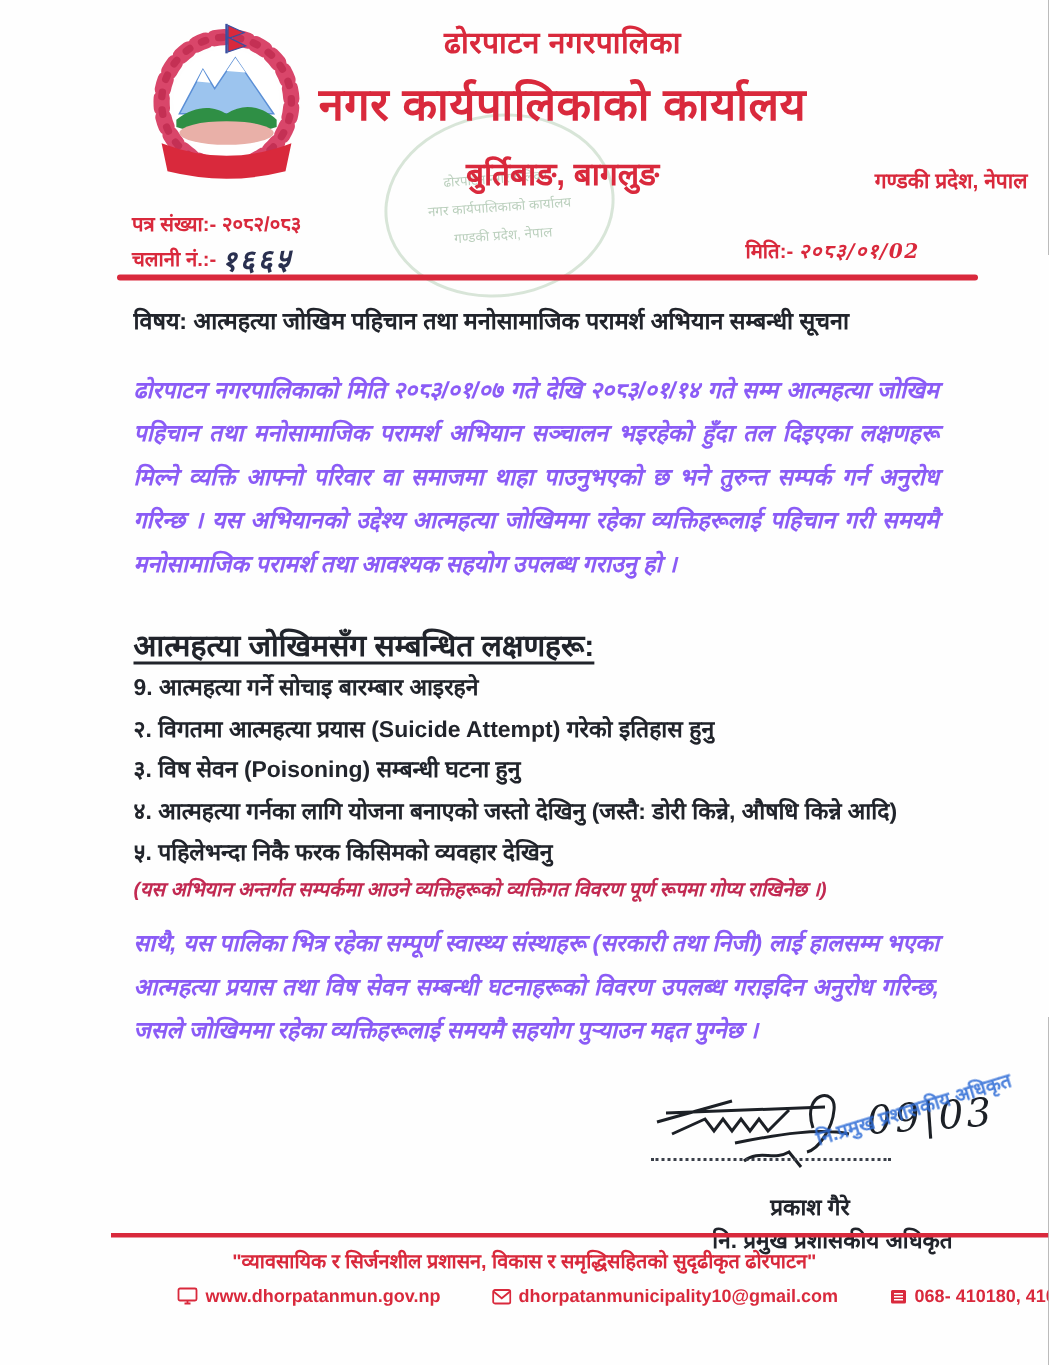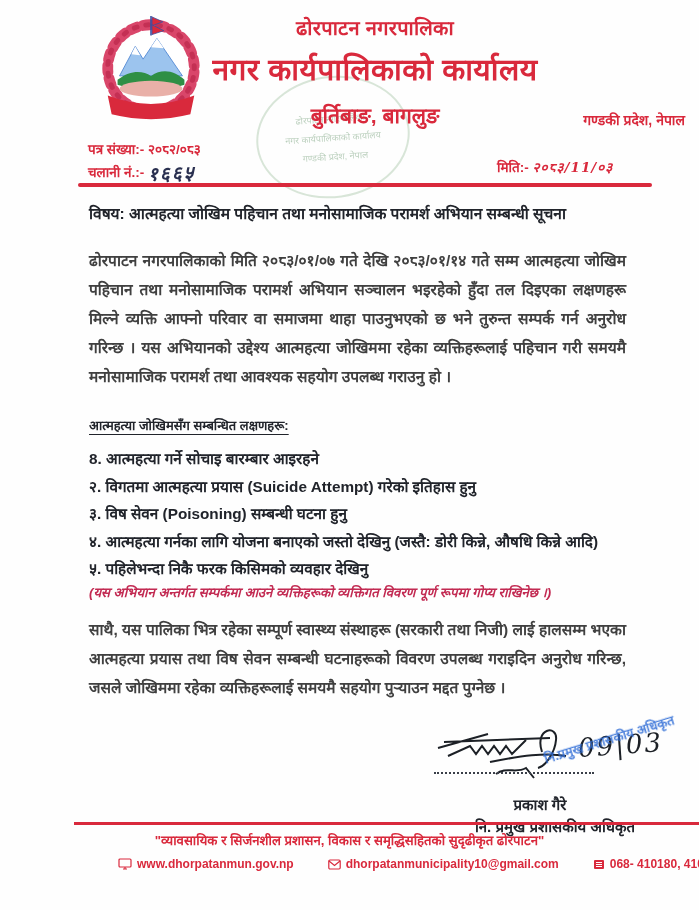--- a/index.html
+++ b/index.html
@@ -26,23 +26,23 @@
   
   .meta-left{position:absolute;left:88px;top:138px;font-size:13.5px;font-weight:bold;color:var(--crimson);line-height:23px;}
   .hand-ink{font-family:"DejaVu Serif","Liberation Serif",serif;font-style:italic;font-weight:bold;
     color:#2a3050;font-size:19px;letter-spacing:2px;display:inline-block;transform:rotate(-2deg);vertical-align:-3px;}
   .meta-date{position:absolute;left:497px;top:158px;font-size:13.5px;font-weight:bold;color:var(--crimson);}
   .meta-date .hand-date{font-family:"DejaVu Serif","Liberation Serif",serif;font-style:italic;letter-spacing:1px;}
   .rule-top{position:absolute;left:78px;top:183px;width:574px;height:4px;background:var(--crimson);border-radius:2px;}
   
   .content{position:absolute;left:89px;width:537px;}
   .subject{top:202px;font-size:15.5px;font-weight:bold;}
-  .para{font-size:15.5px;line-height:29px;text-align:justify;font-weight:600;color:#404040;}
+  .para{font-size:15.5px;line-height:29px;text-align:justify;font-weight:600;color:#8b5cf6;font-style:italic;}
   .para1{top:246px;}
-  .list-head{top:416px;font-size:13px;font-weight:bold;text-decoration:underline;text-underline-offset:4px;}
+  .list-head{top:416px;font-size:20px;font-weight:bold;text-decoration:underline;text-underline-offset:4px;}
   .symptoms{top:447px;font-size:15.3px;font-weight:600;line-height:23.5px;}
   .symptoms .li{padding-left:18px;text-indent:-18px;margin-bottom:4px;}
   .note{top:583px;font-size:13.2px;font-weight:bold;font-style:italic;color:var(--notered);}
   .para2{top:615px;}
   .contact-line{top:708px;font-size:15.5px;font-weight:bold;}
   .counselor-line{top:737px;font-size:15.5px;font-weight:bold;}
   
   .sig-block{position:absolute;left:430px;top:722px;width:250px;}
   .sig-art{position:relative;height:62px;}
   .sig-svg{position:absolute;left:0;top:0;}
@@ -102,31 +102,31 @@
       <span>पत्र संख्या:-</span>
       <span>२०८२/०८३</span>
     </div>
     <div>
       <span>चलानी नं.:-</span>
       <span class="hand-ink">१६६५</span>
     </div>
   </div>
   <div class="meta-date">
     <span>मिति:-</span>
-    <span class="hand-date">२०८३/11/०३</span>
+    <span class="hand-date">२०८३/०१/02</span>
   </div>
   <div class="rule-top"></div>
 
   <div class="content subject" style="position:absolute;">विषय: आत्महत्या जोखिम पहिचान तथा मनोसामाजिक परामर्श अभियान सम्बन्धी सूचना</div>
 
   <div class="content para para1" style="position:absolute;">ढोरपाटन नगरपालिकाको मिति २०८३/०१/०७ गते देखि २०८३/०१/१४ गते सम्म आत्महत्या जोखिम पहिचान तथा मनोसामाजिक परामर्श अभियान सञ्चालन भइरहेको हुँदा तल दिइएका लक्षणहरू मिल्ने व्यक्ति आफ्नो परिवार वा समाजमा थाहा पाउनुभएको छ भने तुरुन्त सम्पर्क गर्न अनुरोध गरिन्छ । यस अभियानको उद्देश्य आत्महत्या जोखिममा रहेका व्यक्तिहरूलाई पहिचान गरी समयमै मनोसामाजिक परामर्श तथा आवश्यक सहयोग उपलब्ध गराउनु हो ।</div>
 
   <div class="content list-head" style="position:absolute;">आत्महत्या जोखिमसँग सम्बन्धित लक्षणहरू:</div>
   <div class="content symptoms" style="position:absolute;">
-    <div class="li">8. आत्महत्या गर्ने सोचाइ बारम्बार आइरहने</div>
+    <div class="li">9. आत्महत्या गर्ने सोचाइ बारम्बार आइरहने</div>
     <div class="li">२. विगतमा आत्महत्या प्रयास (Suicide Attempt) गरेको इतिहास हुनु</div>
     <div class="li">३. विष सेवन (Poisoning) सम्बन्धी घटना हुनु</div>
     <div class="li">४. आत्महत्या गर्नका लागि योजना बनाएको जस्तो देखिनु (जस्तै: डोरी किन्ने, औषधि किन्ने आदि)</div>
     <div class="li">५. पहिलेभन्दा निकै फरक किसिमको व्यवहार देखिनु</div>
   </div>
 
   <div class="content para para2" style="position:absolute;">साथै, यस पालिका भित्र रहेका सम्पूर्ण स्वास्थ्य संस्थाहरू (सरकारी तथा निजी) लाई हालसम्म भएका आत्महत्या प्रयास तथा विष सेवन सम्बन्धी घटनाहरूको विवरण उपलब्ध गराइदिन अनुरोध गरिन्छ, जसले जोखिममा रहेका व्यक्तिहरूलाई समयमै सहयोग पुऱ्याउन मद्दत पुग्नेछ ।</div>
 
   <div class="content note" style="position:absolute;">(यस अभियान अन्तर्गत सम्पर्कमा आउने व्यक्तिहरूको व्यक्तिगत विवरण पूर्ण रूपमा गोप्य राखिनेछ ।)</div>
 

